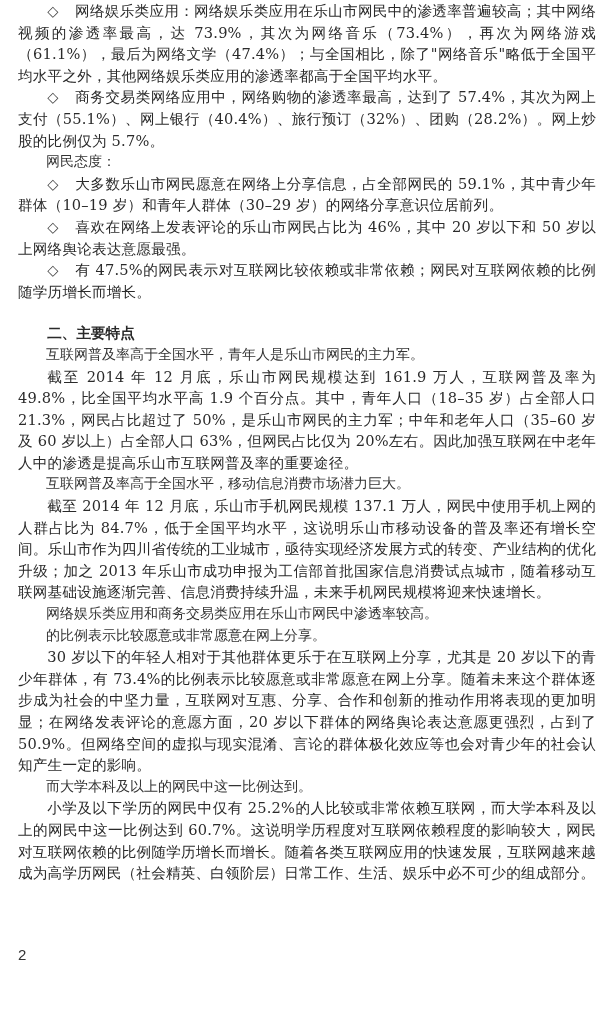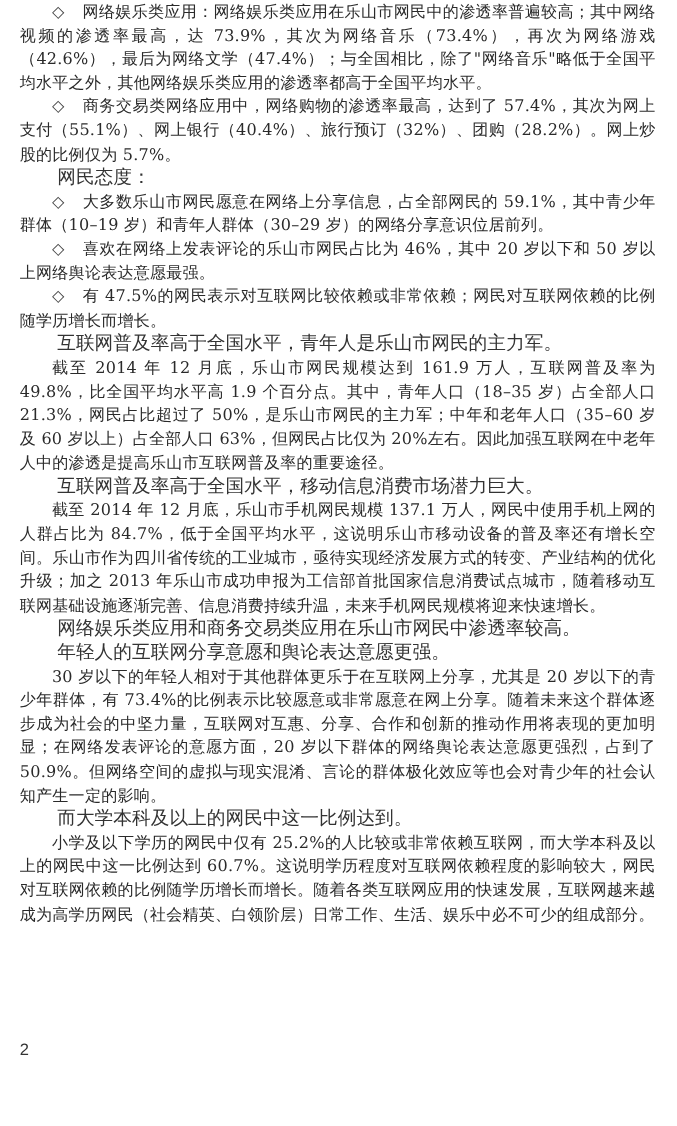--- a/index.html
+++ b/index.html
@@ -41,62 +41,63 @@
       margin: 0;
       margin-top: 20px;
       font-size: 14.6px;
       line-height: 21.6px;
       font-weight: bold;
       text-indent: 2em;
       font-family: "DejaVu Sans", "Liberation Sans", sans-serif;
     }
     .subhead {
       margin: 0;
-      font-size: 17px;
+      font-size: 14px;
       line-height: 21.6px;
       text-indent: 2em;
       font-family: "DejaVu Sans", "Liberation Sans", sans-serif;
       color: #333;
     }
     .page-number {
       position: absolute;
       left: 18px;
       top: 946px;
       font-size: 15px;
       font-family: "Liberation Sans", sans-serif;
       color: #333;
     }
   </style>
 </head>
 <body>
 
 <div class="page">
 
-  <p class="para bullet"><span class="mark">◇</span><span>网络娱乐类应用：网络娱乐类应用在乐山市网民中的渗透率普遍较高；其中网络视频的渗透率最高，达 73.9%，其次为网络音乐（73.4%），再次为网络游戏（42.6%），最后为网络文学（47.4%）；与全国相比，除了"网络音乐"略低于全国平均水平之外，其他网络娱乐类应用的渗透率都高于全国平均水平。</span></p>
+  <p class="para bullet"><span class="mark">◇</span><span>网络娱乐类应用：网络娱乐类应用在乐山市网民中的渗透率普遍较高；其中网络视频的渗透率最高，达 73.9%，其次为网络音乐（73.4%），再次为网络游戏（61.1%），最后为网络文学（47.4%）；与全国相比，除了"网络音乐"略低于全国平均水平之外，其他网络娱乐类应用的渗透率都高于全国平均水平。</span></p>
 
   <p class="para bullet"><span class="mark">◇</span><span>商务交易类网络应用中，网络购物的渗透率最高，达到了 57.4%，其次为网上支付（55.1%）、网上银行（40.4%）、旅行预订（32%）、团购（28.2%）。网上炒股的比例仅为 5.7%。</span></p>
 
   <p class="subhead">网民态度：</p>
 
   <p class="para bullet"><span class="mark">◇</span><span>大多数乐山市网民愿意在网络上分享信息，占全部网民的 59.1%，其中青少年群体（10–19 岁）和青年人群体（30–29 岁）的网络分享意识位居前列。</span></p>
 
   <p class="para bullet"><span class="mark">◇</span><span>喜欢在网络上发表评论的乐山市网民占比为 46%，其中 20 岁以下和 50 岁以上网络舆论表达意愿最强。</span></p>
 
   <p class="para bullet"><span class="mark">◇</span><span>有 47.5%的网民表示对互联网比较依赖或非常依赖；网民对互联网依赖的比例随学历增长而增长。</span></p>
 
+  <h2 class="heading gap-before">二、主要特点</h2>
 
   <p class="subhead">互联网普及率高于全国水平，青年人是乐山市网民的主力军。</p>
   <p class="para">截至 2014 年 12 月底，乐山市网民规模达到 161.9 万人，互联网普及率为 49.8%，比全国平均水平高 1.9 个百分点。其中，青年人口（18–35 岁）占全部人口 21.3%，网民占比超过了 50%，是乐山市网民的主力军；中年和老年人口（35–60 岁及 60 岁以上）占全部人口 63%，但网民占比仅为 20%左右。因此加强互联网在中老年人中的渗透是提高乐山市互联网普及率的重要途径。</p>
 
   <p class="subhead">互联网普及率高于全国水平，移动信息消费市场潜力巨大。</p>
   <p class="para">截至 2014 年 12 月底，乐山市手机网民规模 137.1 万人，网民中使用手机上网的人群占比为 84.7%，低于全国平均水平，这说明乐山市移动设备的普及率还有增长空间。乐山市作为四川省传统的工业城市，亟待实现经济发展方式的转变、产业结构的优化升级；加之 2013 年乐山市成功申报为工信部首批国家信息消费试点城市，随着移动互联网基础设施逐渐完善、信息消费持续升温，未来手机网民规模将迎来快速增长。</p>
 
   <p class="subhead">网络娱乐类应用和商务交易类应用在乐山市网民中渗透率较高。</p>
 
-  <p class="subhead">年轻人的互联网分享意愿和舆论表达意愿更强。</p>
+  <p class="subhead">的比例表示比较愿意或非常愿意在网上分享。</p>
   <p class="para">30 岁以下的年轻人相对于其他群体更乐于在互联网上分享，尤其是 20 岁以下的青少年群体，有 73.4%的比例表示比较愿意或非常愿意在网上分享。随着未来这个群体逐步成为社会的中坚力量，互联网对互惠、分享、合作和创新的推动作用将表现的更加明显；在网络发表评论的意愿方面，20 岁以下群体的网络舆论表达意愿更强烈，占到了 50.9%。但网络空间的虚拟与现实混淆、言论的群体极化效应等也会对青少年的社会认知产生一定的影响。</p>
 
   <p class="subhead">而大学本科及以上的网民中这一比例达到。</p>
   <p class="para">小学及以下学历的网民中仅有 25.2%的人比较或非常依赖互联网，而大学本科及以上的网民中这一比例达到 60.7%。这说明学历程度对互联网依赖程度的影响较大，网民对互联网依赖的比例随学历增长而增长。随着各类互联网应用的快速发展，互联网越来越成为高学历网民（社会精英、白领阶层）日常工作、生活、娱乐中必不可少的组成部分。</p>
 
 </div>
 
 <div class="page-number">2</div>
 
 </body></html>

